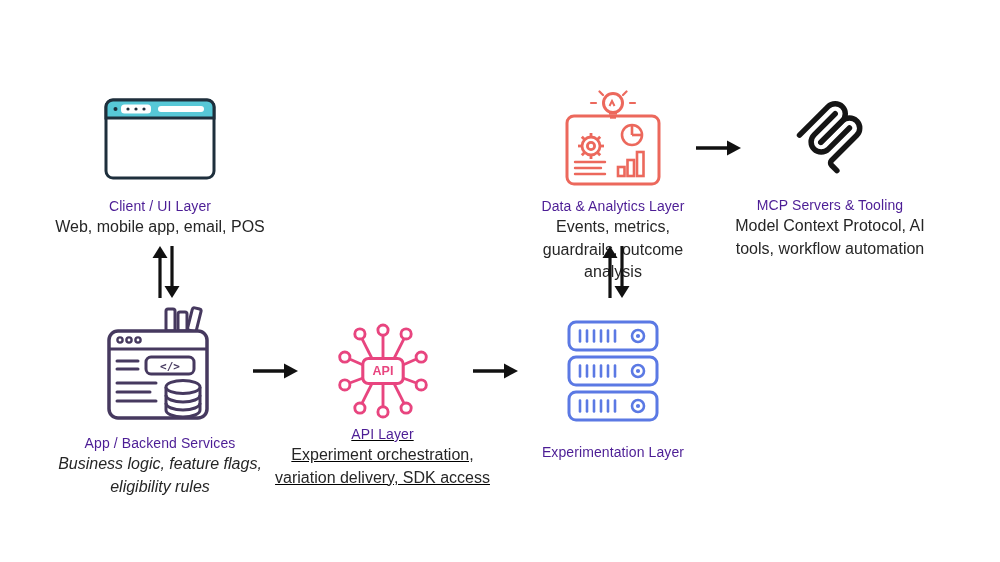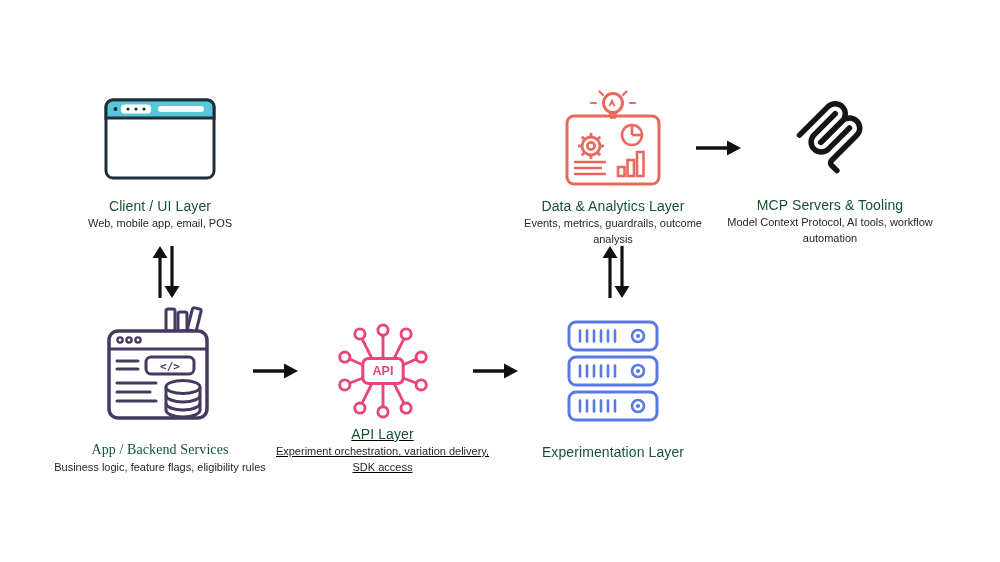--- a/index.html
+++ b/index.html
@@ -1,21 +1,21 @@
 <!DOCTYPE html>
 <html><head>
 <meta charset="utf-8">
 <style>
   * { margin:0; padding:0; box-sizing:border-box; }
   html,body { background:#ffffff; font-family:"Liberation Sans", sans-serif; }
   .canvas { position:relative; width:1000px; height:562px; background:#ffffff; overflow:hidden; }
   .node { position:absolute; display:flex; flex-direction:column; align-items:center; text-align:center; }
   .node-icon { display:block; }
-  .node-title { font-size:14px; font-weight:500; color:#14532d; letter-spacing:.1px; }
-  .node-sub { font-size:11px; color:#262626; line-height:1.42; margin-top:2px; }
+  .node-title { font-size:14px; font-weight:500; color:#4c1d95; letter-spacing:.1px; }
+  .node-sub { font-size:16px; color:#262626; line-height:1.42; margin-top:2px; }
   .arrow { position:absolute; }
 </style>
 </head>
 <body>
 
 <div class="canvas">
 
   <div class="node" style="left:40px; top:98px; width:240px;">
     <span class="node-icon">
       <svg viewBox="0 0 112 82" width="112" height="82">
@@ -56,22 +56,22 @@
           <line x1="11" y1="77" x2="50" y2="77"></line>
           <line x1="11" y1="86" x2="44" y2="86"></line>
           <line x1="11" y1="95" x2="50" y2="95"></line>
         </g>
         <path d="M60 81 v23 c0 4 7.6 7 17 7 s17 -3 17 -7 v-23" fill="#ffffff" stroke="#46395f" stroke-width="3"></path>
         <ellipse cx="77" cy="81" rx="17" ry="6.5" fill="#ffffff" stroke="#46395f" stroke-width="3"></ellipse>
         <path d="M60 89 c0 4 7.6 7 17 7 s17 -3 17 -7" fill="none" stroke="#46395f" stroke-width="3"></path>
         <path d="M60 97 c0 4 7.6 7 17 7 s17 -3 17 -7" fill="none" stroke="#46395f" stroke-width="3"></path>
       </svg>
     </span>
-    <div class="node-title" style="margin-top:12px;font-family:Liberation Serif, serif;">App / Backend Services</div>
-    <div class="node-sub" style="max-width:260px;">Business logic, feature flags, eligibility rules</div>
+    <div class="node-title" style="margin-top:5px;">App / Backend Services</div>
+    <div class="node-sub" style="max-width:260px;font-style:italic;">Business logic, feature flags, eligibility rules</div>
   </div>
 
   <div class="node" style="left:260px; top:320px; width:245px;text-decoration:underline;">
     <span class="node-icon">
       <svg viewBox="0 0 96 106" width="96" height="102">
         <g stroke="#e8457f" stroke-width="3" fill="none">
           <line x1="48" y1="41" x2="48" y2="15"></line>
           <line x1="37" y1="41" x2="26" y2="19"></line>
           <line x1="59" y1="41" x2="70" y2="19"></line>
           <line x1="28" y1="47" x2="12" y2="40"></line>

